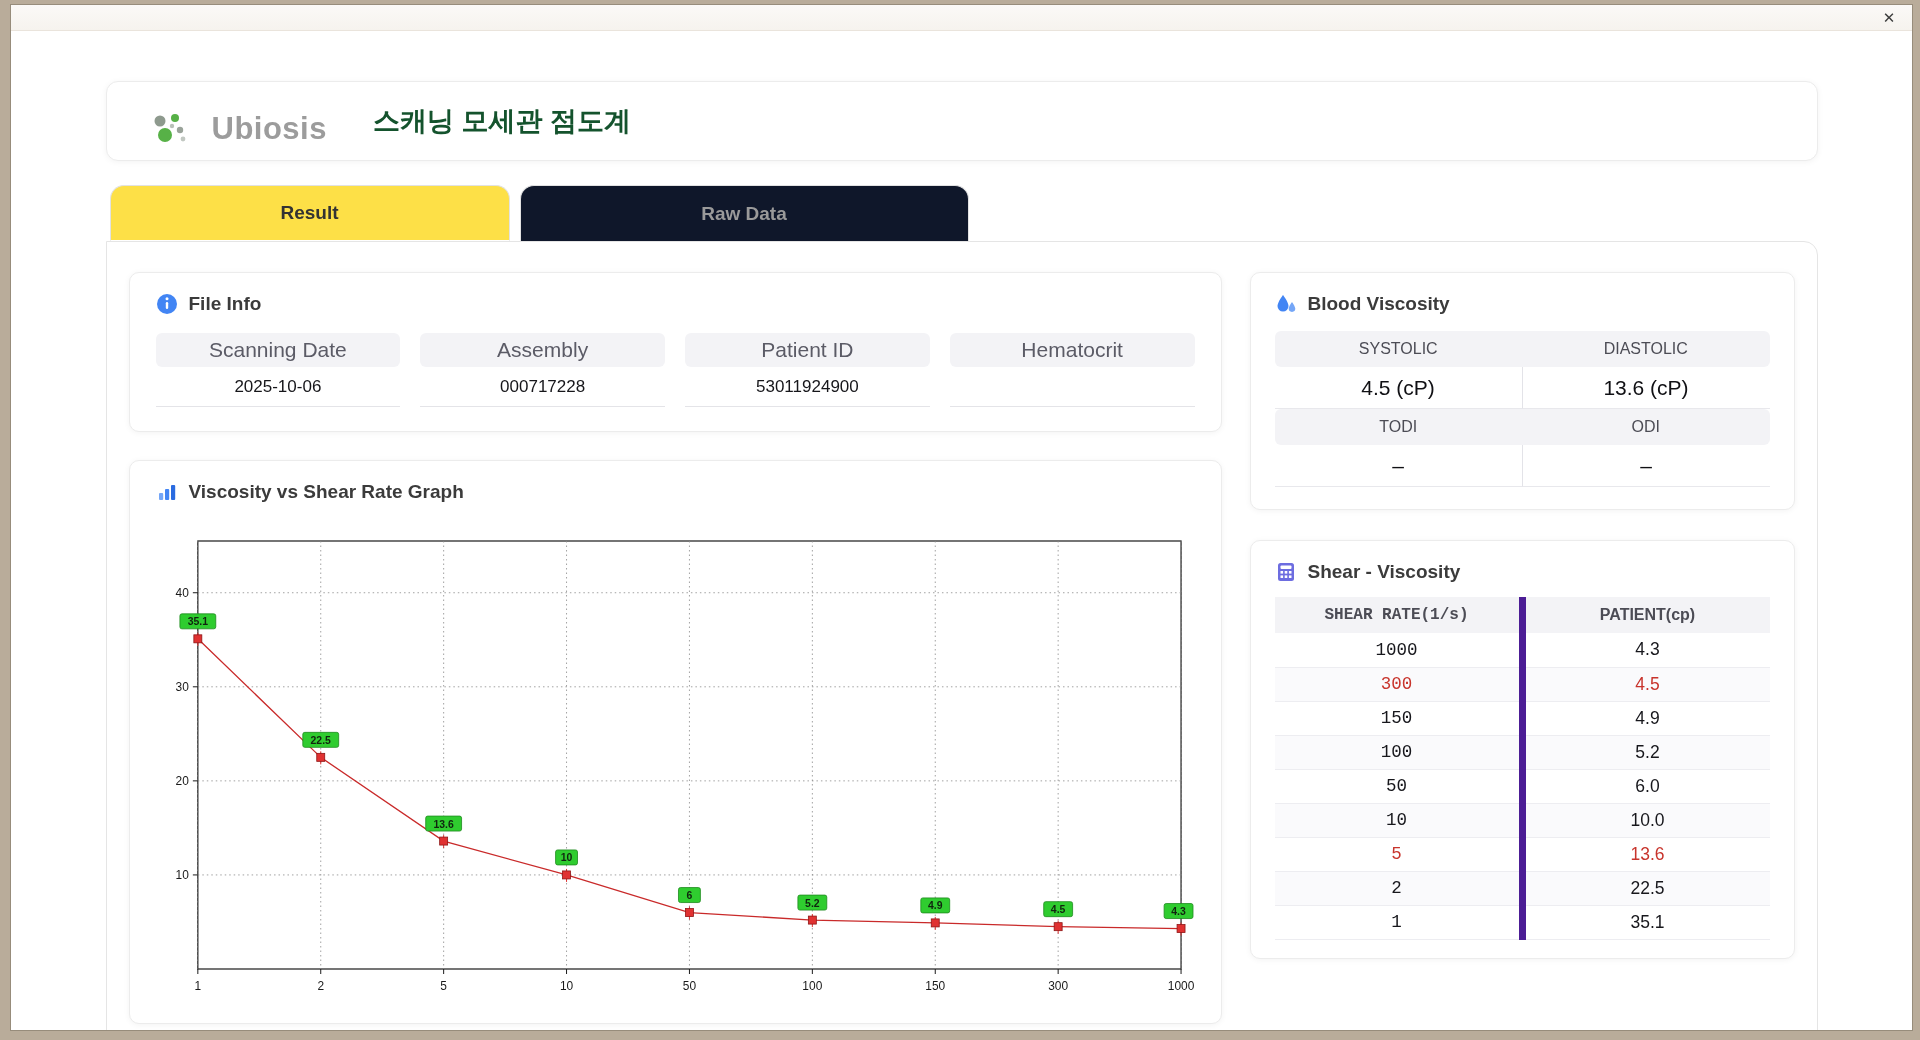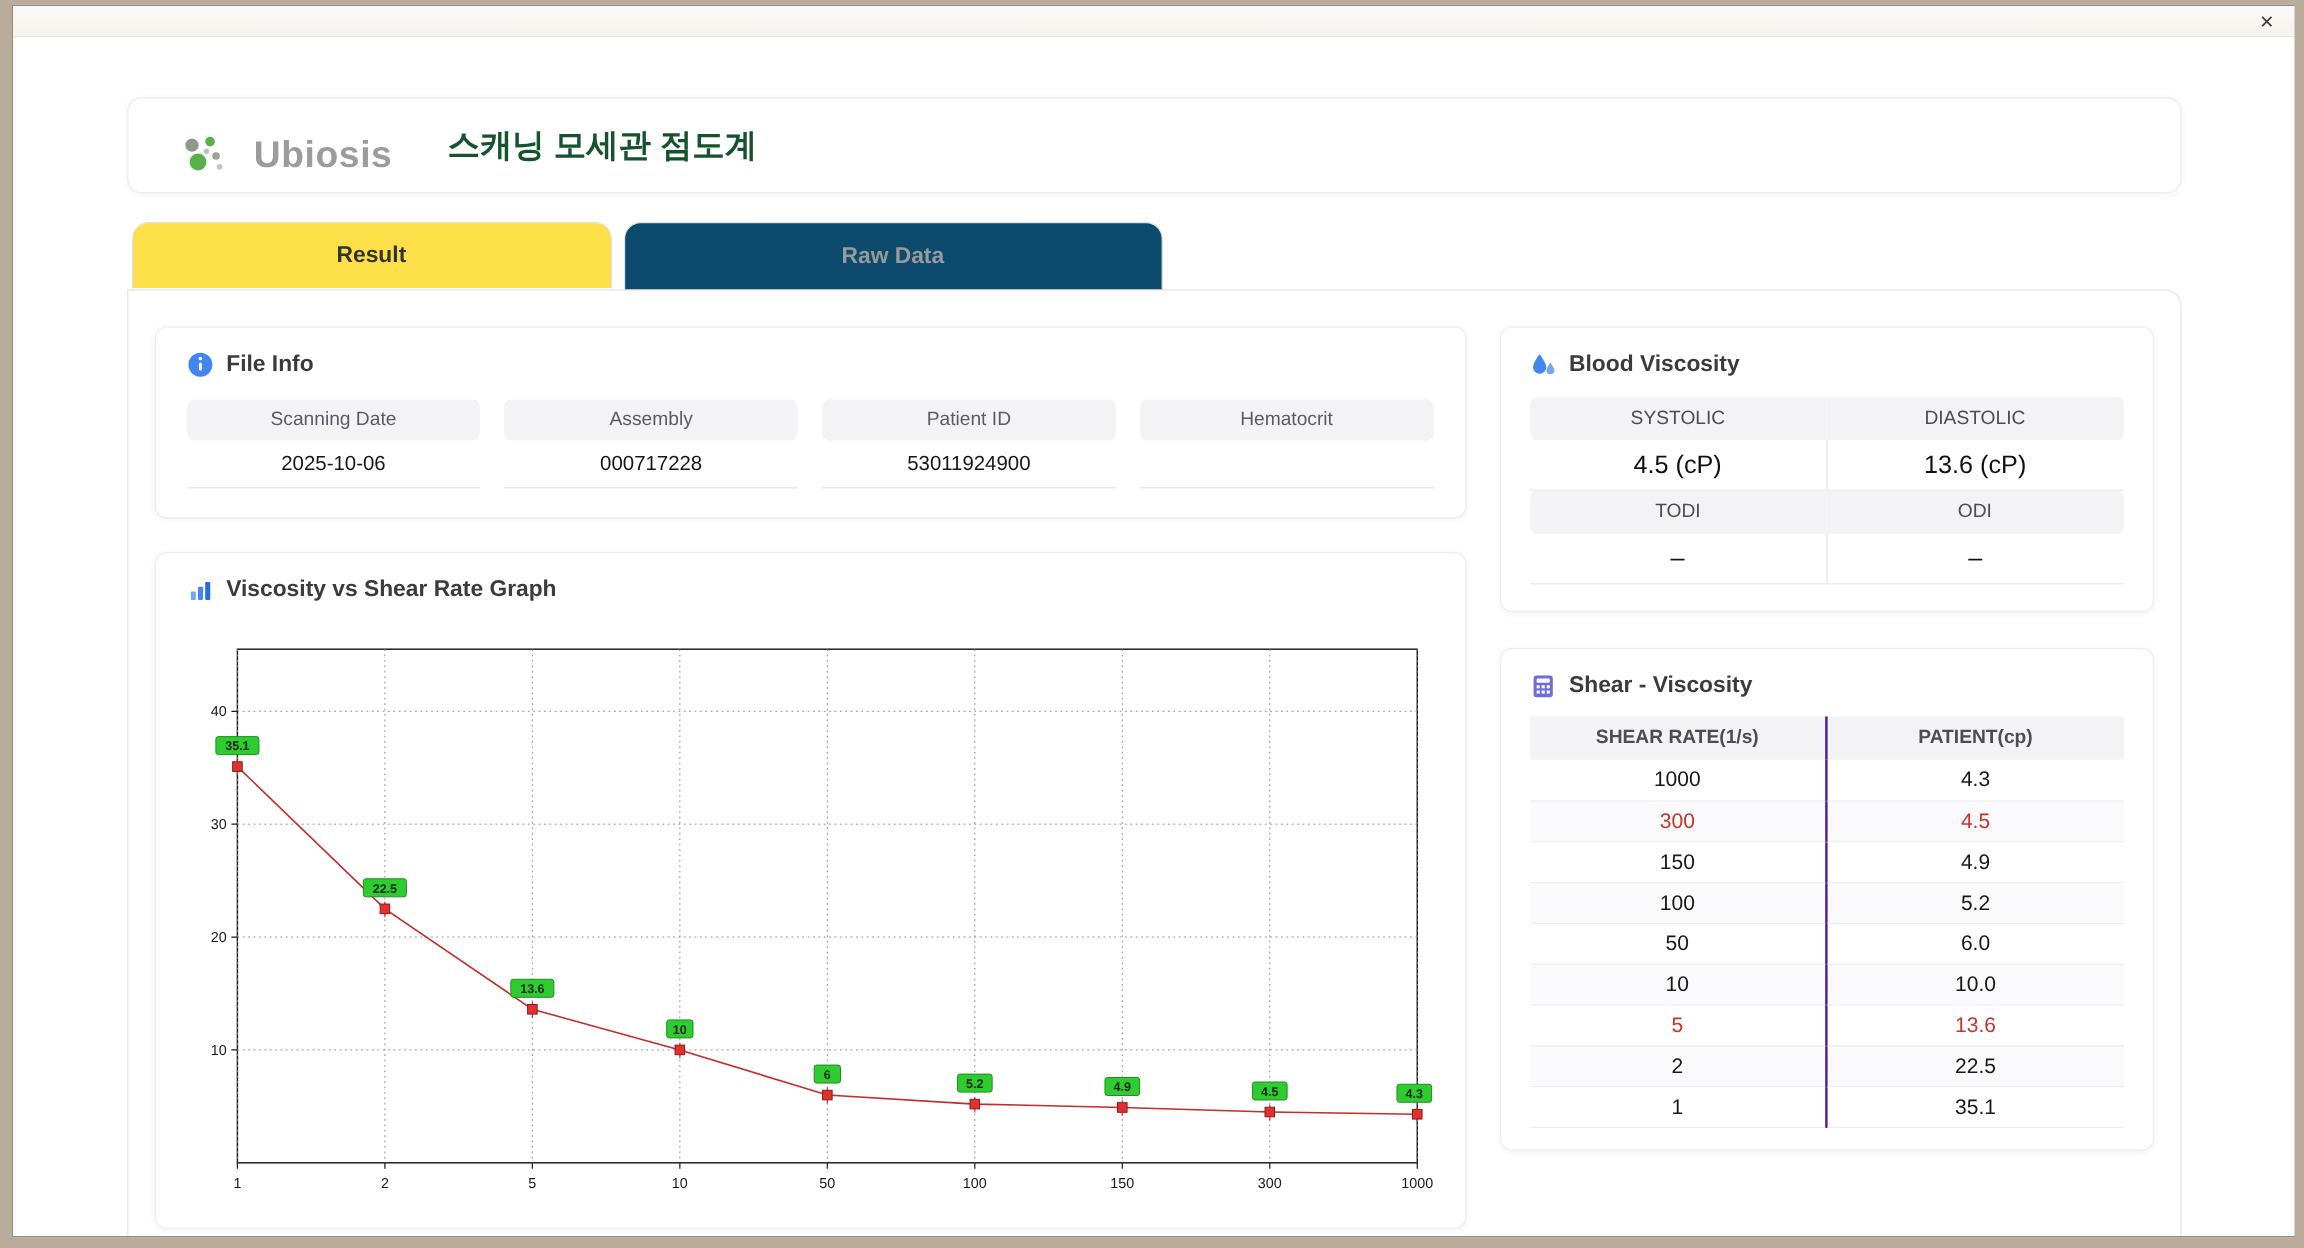--- a/index.html
+++ b/index.html
@@ -38,42 +38,42 @@
   .app-title { margin-left:46px; font-size:27px; font-weight:bold; color:#14532d; }
 
   
   .tabs { display:flex; margin-top:24px; position:relative; z-index:2; padding-left:4px; }
   .tab {
     width:400px; height:56px; display:flex; align-items:center; justify-content:center;
     font-size:19px; font-weight:bold; border:1px solid #e2e2e2;
     border-radius:14px 14px 0 0; cursor:pointer;
   }
   .tab.active { background:#fde047; color:#333; border-bottom:1px solid #fff; margin-bottom:-1px; }
-  .tab.inactive { background:#0c4a6e; color:#9a9a9a; margin-left:10px; width:449px; border-bottom:none; }
+  .tab.inactive { background:#0f172a; color:#9a9a9a; margin-left:10px; width:449px; border-bottom:none; }
 
   
   .main-panel {
     border:1px solid #e5e5e5; border-radius:0 14px 14px 14px;
     background:#fff; padding:30px 22px 26px 22px;
     display:flex; gap:28px; min-height:778px; position:relative; z-index:1;
   }
   .left-col { flex:1; min-width:0; }
   .right-col { width:545px; flex:0 0 545px; }
 
   .section-head { display:flex; align-items:flex-start; gap:11px; }
   .section-title { font-size:19px; font-weight:bold; color:#3b3b3b; }
   .icon16 { width:22px; height:22px; flex:0 0 auto; }
 
   
   .file-info-card { padding:20px 26px 24px 26px; }
   .fi-fields { display:flex; gap:20px; margin-top:18px; }
   .fi-field { flex:1; }
   .fi-label {
     background:#f3f3f6; border-radius:6px; height:34px; line-height:34px;
-    text-align:center; color:#5b5b66; font-size:16px;
+    text-align:center; color:#5b5b66; font-size:21px;
   }
   .fi-value {
     height:40px; line-height:40px; text-align:center; font-size:17px;
     color:#16161a; border-bottom:1px solid #e4e4e8;
   }
 
   
   .graph-card { margin-top:28px; padding:20px 26px 16px 26px; }
   .chart-wrap { margin-top:12px; }
   .chart-wrap svg { display:block; width:100%; height:492px; overflow:visible; }
@@ -91,21 +91,21 @@
   
   .sv-card { margin-top:30px; padding:20px 24px 18px 24px; }
   .sv-table { width:100%; border-collapse:collapse; margin-top:14px; }
   .sv-table th {
     background:#f3f3f6; height:36px; font-size:16px; color:#4c4c55; font-weight:bold;
   }
   .sv-table td {
     height:34px; text-align:center; font-size:17.5px; color:#17171c;
     border-bottom:1px solid #ededf1;
   }
-  .sv-table td:first-child, .sv-table th:first-child { border-right:2px solid #4c1d95; width:50%; }
+  .sv-table td:first-child, .sv-table th:first-child { border-right:7px solid #4c1d95; width:50%;font-family:Liberation Mono, monospace; }
   .sv-table tbody tr:nth-child(even) td { background:#fafafc; }
   .sv-table tr.highlight td { color:#c8342c; }
 </style>
 </head>
 <body>
 
 <div class="window">
   <div class="titlebar">
     <div class="close-btn">✕</div>
   </div>

